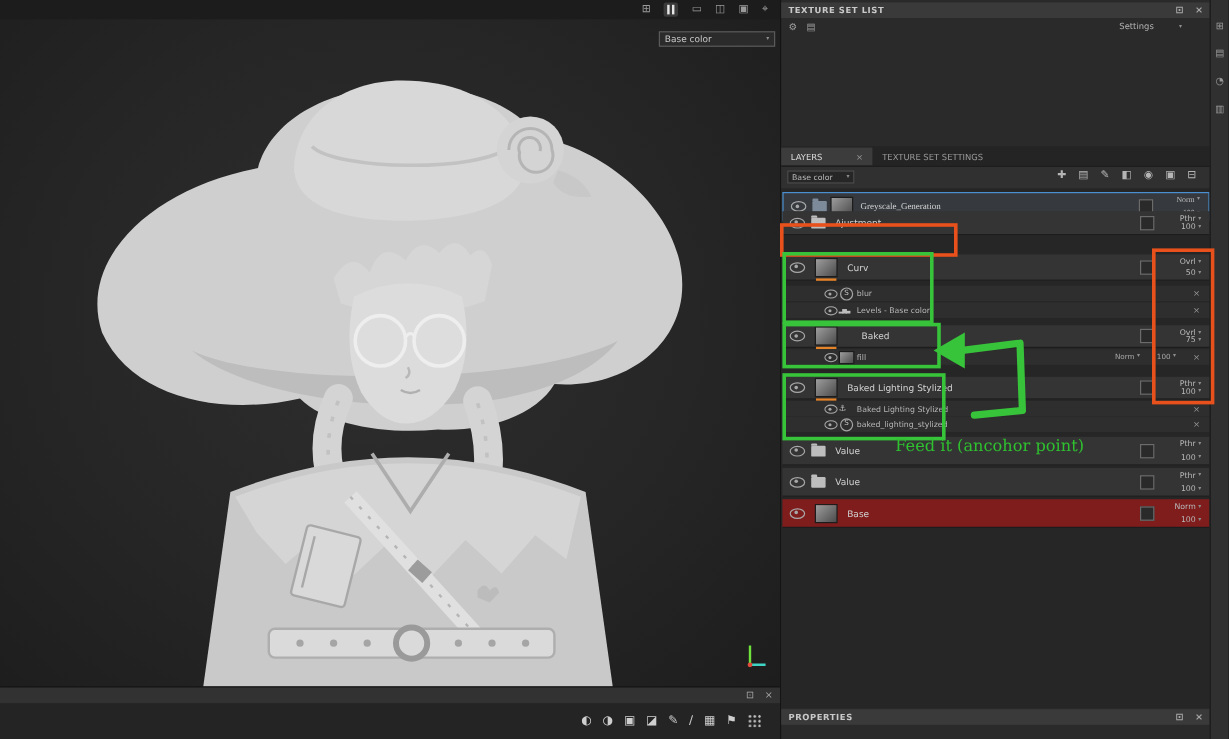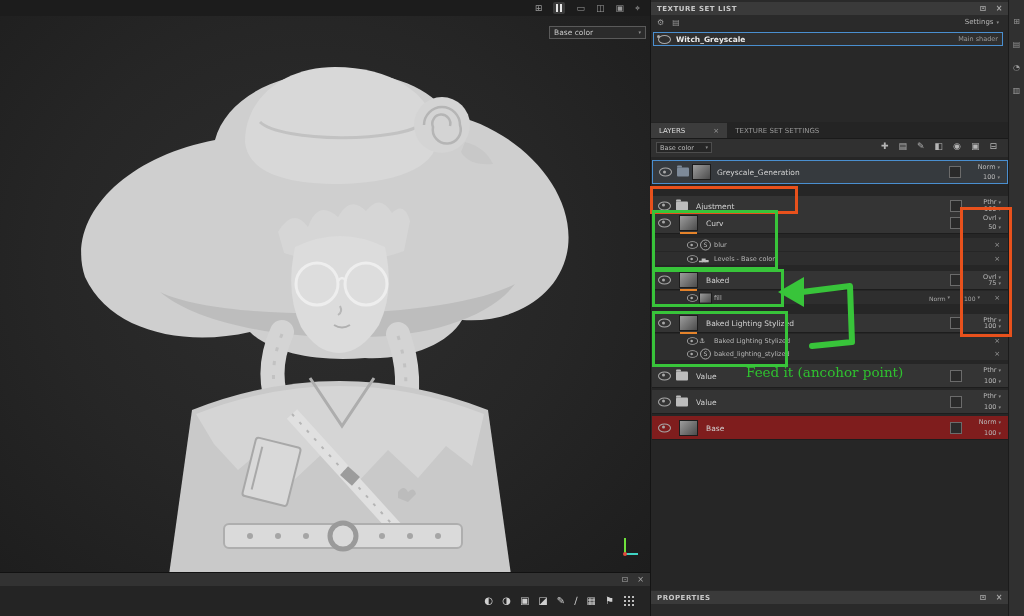--- a/index.html
+++ b/index.html
@@ -26,39 +26,39 @@
   .disp-btn{color:#cfcfcf;font-size:10px;line-height:1;}
   .dots-grid{width:11px;height:11px;background-image:radial-gradient(#bdbdbd 1px, transparent 1.2px);
     background-size:4px 4px;background-position:0 0;}
   
   .right-panel{position:absolute;left:650px;top:0;width:358px;height:616px;background:#2a2a2a;border-left:1px solid #141414;}
   .phdr{position:absolute;left:0;width:358px;height:13px;background:#3a3a3a;color:#c9c9c9;font-size:7px;
     font-weight:bold;letter-spacing:.5px;display:flex;align-items:center;padding:0 6px;box-sizing:border-box;}
   .phdr .hdr-icons{top:1px;right:24px;}
   .tsl-settings{position:absolute;left:0;top:15px;width:358px;height:14px;display:flex;align-items:center;
     padding:0 6px;box-sizing:border-box;gap:8px;font-size:8px;color:#9d9d9d;}
-  .settings-btn{margin-left:auto;margin-right:4px;display:flex;gap:3px;align-items:center;font-size:7px;color:#b5b5b5;}
+  .settings-btn{margin-left:auto;margin-right:18px;display:flex;gap:21px;align-items:center;font-size:7px;color:#b5b5b5;}
   .tsl-list{position:absolute;left:0;top:30px;width:358px;height:92px;background:#282828;border-bottom:1px solid #1a1a1a;}
   .tsl-row{position:absolute;left:2px;top:2px;width:350px;height:14px;background:#2f2f2f;border:1px solid #4a8fd0;
     display:flex;align-items:center;gap:5px;padding:0 4px;box-sizing:border-box;}
   .tsl-name{font-size:7.5px;font-weight:bold;color:#ececec;}
   .tsl-shader{margin-left:auto;font-size:6.5px;color:#9a9a9a;}
   
   .tabs{position:absolute;left:0;top:122px;width:358px;height:16px;background:#242424;display:flex;align-items:flex-end;}
   .tab{height:15px;padding:0 8px;font-size:7px;color:#999;display:flex;align-items:center;gap:5px;}
   .tab.active{background:#3c3c3c;color:#ddd;gap:28px;}
   .tab .x{font-size:7px;color:#999;}
   .layers-toolbar{position:absolute;left:0;top:138px;width:358px;height:18px;background:#303030;border-top:1px solid #1a1a1a;}
   .channel-dd{position:absolute;left:5px;top:3px;width:56px;height:11px;background:#262626;border:1px solid #4d4d4d;
     font-size:6.5px;color:#bbb;display:flex;align-items:center;justify-content:space-between;padding:0 3px;box-sizing:border-box;}
   .lt-icons{position:absolute;right:12px;top:3px;display:flex;gap:10px;color:#b5b5b5;font-size:9px;line-height:1;}
   .layers-list{position:absolute;left:0;top:157px;width:358px;height:433px;background:#262626;}
   
   .lrow{position:absolute;left:1px;width:356px;background:#343434;border-bottom:1px solid #1d1d1d;box-sizing:border-box;}
-  .lrow.selected{border:1px solid #4a8fd0;background:#363a3e;}
+  .lrow.selected{border:1px solid #4a8fd0;background:#363a3e;font-family:Liberation Serif, serif;}
   .lrow.light{background:#7f1d1d;}
   .erow{position:absolute;left:1px;width:356px;background:#2e2e2e;box-sizing:border-box;}
   .eye{position:absolute;left:6px;top:50%;transform:translateY(-50%);width:11px;height:7px;
     border:1px solid #a8a8a8;border-radius:50%;}
   .eye::after{content:"";position:absolute;left:3px;top:1.5px;width:3px;height:3px;border-radius:50%;background:#a8a8a8;}
   .erow .eye{left:34px;transform:translateY(-50%) scale(.85);}
   .folder{position:absolute;left:24px;top:50%;transform:translateY(-50%);width:12px;height:9px;background:#bdbdbd;border-radius:1px;}
   .folder::before{content:"";position:absolute;top:-2px;left:0;width:5px;height:2px;background:inherit;border-radius:1px 1px 0 0;}
   .folder.dark{background:#7d8a99;}
   .thumb{position:absolute;top:50%;transform:translateY(-50%);width:17px;height:14px;background:linear-gradient(135deg,#9d9d9d,#4b4b4b);box-shadow:0 0 0 1px #1c1c1c;}
@@ -205,27 +205,20 @@
       </span>
     </div>
     <div class="tsl-settings">
       <span>⚙</span>
       <span>▤</span>
       <span class="settings-btn">
         <span>Settings</span>
         <span class="caret">▾</span>
       </span>
     </div>
-    <div class="tsl-list">
-      <div class="tsl-row">
-        <span class="eye" style="position:static;transform:none;"></span>
-        <span class="tsl-name">Witch_Greyscale</span>
-        <span class="tsl-shader">Main shader</span>
-      </div>
-    </div>
 
     <div class="tabs">
       <span class="tab active">
         <span>LAYERS</span>
         <span class="x">×</span>
       </span>
       <span class="tab">
         <span>TEXTURE SET SETTINGS</span>
       </span>
     </div>
@@ -257,21 +250,21 @@
       <span class="blend">
           <span>Norm</span>
           <span class="caret">▾</span>
         </span>
       <span class="opac">
           <span>100</span>
           <span class="caret">▾</span>
         </span>
     </div>
 
-    <div class="lrow" style="top:196px;height:20px;">
+    <div class="lrow" style="top:176px;height:20px;">
       <span class="eye"></span>
       <span class="folder"></span>
       <span class="lname" style="left:44px;">Ajustment</span>
       <span class="mask"></span>
       <span class="blend">
           <span>Pthr</span>
           <span class="caret">▾</span>
         </span>
       <span class="opac">
           <span>100</span>
@@ -306,21 +299,21 @@
     <div class="erow" style="top:252px;height:13px;">
       <span class="eye"></span>
       <span class="lvl-icon">▂▅▃</span>
       <span class="ename">Levels - Base color</span>
       <span class="x-btn">×</span>
     </div>
 
     <div class="lrow" style="top:271px;height:19px;">
       <span class="eye"></span>
       <span class="thumb sel" style="left:28px;"></span>
-      <span class="lname" style="left:54px;">Baked</span>
+      <span class="lname" style="left:66px;">Baked</span>
       <span class="mask"></span>
       <span class="blend">
           <span>Ovrl</span>
           <span class="caret">▾</span>
         </span>
       <span class="opac">
           <span>75</span>
           <span class="caret">▾</span>
         </span>
     </div>

